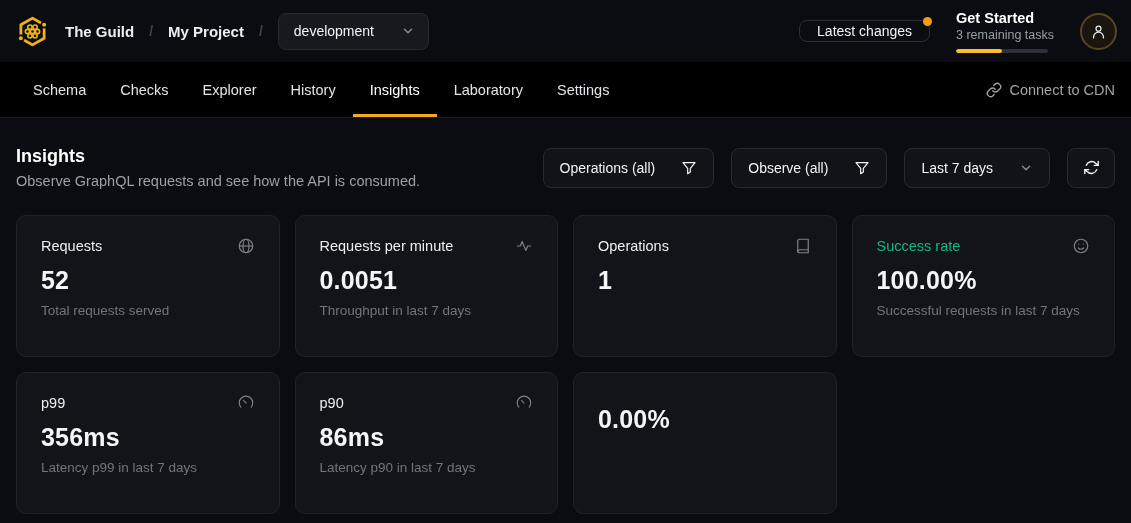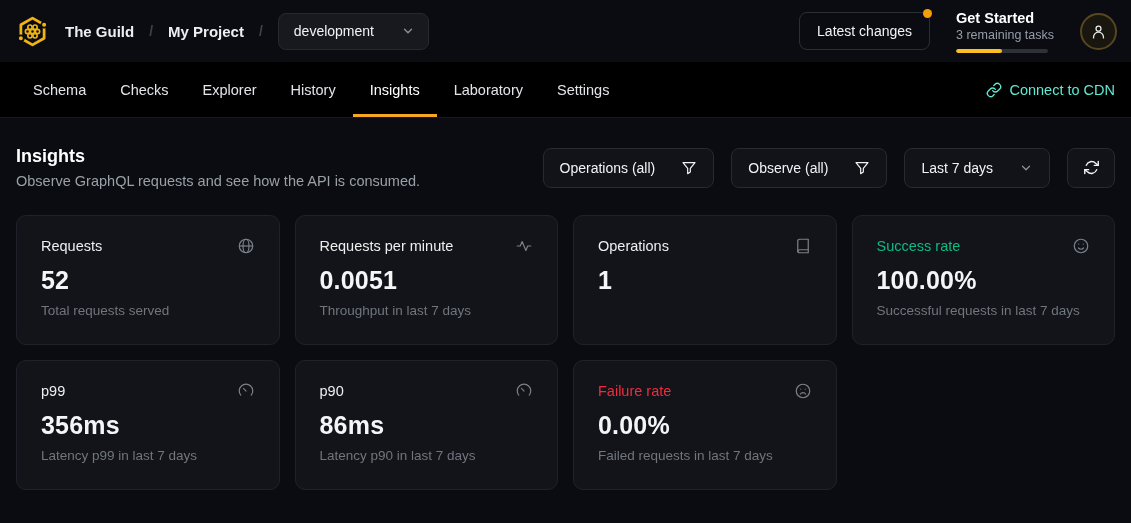--- a/index.html
+++ b/index.html
@@ -29,21 +29,21 @@
     display:flex; align-items:center; gap:27px;
     height:37px; padding:0 13px 0 15px;
     background:#17191f; border:1px solid #262932; border-radius:8px;
     font-size:14px; color:#f2f3f5; cursor:pointer;
   }
   .chev { color:#8b9097; }
 
   .header-right { margin-left:auto; display:flex; align-items:center; gap:26px; }
   .latest-changes {
     position:relative;
-    height:38px; padding:6px 17px;
+    height:22px; padding:6px 17px;
     background:transparent; border:1px solid #2b2e36; border-radius:8px;
     color:#f2f3f5; font-size:14px; font-family:inherit; cursor:pointer;
     display:flex; align-items:center;
   }
   .notif-dot {
     position:absolute; top:-4px; right:-3px;
     width:9px; height:9px; border-radius:50%;
     background:#f59e0b;
   }
   .get-started { cursor:pointer; min-width:92px; }
@@ -71,21 +71,21 @@
     padding:0 17px;
     font-size:14.5px; color:#e2e4e8;
     border-top:3px solid transparent;
     border-bottom:3px solid transparent;
     cursor:pointer;
   }
   .tab.active { color:#ffffff; border-bottom-color:#f5a623; }
   .cdn-link {
     margin-left:auto;
     display:flex; align-items:center; gap:7px;
-    color:#5eead4; font-size:14.5px; cursor:pointer;
+    color:#a3a3a3; font-size:14.5px; cursor:pointer;
   }
 
   
   .main { padding:28px 16px 0; }
   .insights-head { display:flex; align-items:center; justify-content:space-between; }
   .page-title { font-size:18px; font-weight:700; color:#ffffff; }
   .page-sub { font-size:14.5px; color:#9aa0a8; margin-top:6px; }
   .filters { display:flex; gap:17px; }
   .filter-btn {
     height:40px; padding:0 16px;
@@ -99,21 +99,21 @@
   .cards {
     margin-top:26px;
     display:grid;
     grid-template-columns:repeat(4,1fr);
     gap:15px;
   }
   .card {
     background:#121419;
     border:1px solid #1f222a;
     border-radius:10px;
-    padding:21px 24px 24px;
+    padding:21px 24px 36px;
   }
   .card-head { display:flex; align-items:center; justify-content:space-between; }
   .card-title { font-size:14.5px; color:#edeef0; }
   .card-icon { color:#7c818a; }
   .card-value { margin-top:11px; font-size:25px; font-weight:700; color:#f3f5f7; letter-spacing:.2px; }
   .card-desc { margin-top:7px; font-size:13.5px; color:#70757e; line-height:1.35; }
 </style>
 </head>
 <body>
 
@@ -322,28 +322,17 @@
               <path d="M5 17.5a9 9 0 1 1 14 0"></path>
               <path d="M12 12 8.6 8.6" opacity=".9"></path>
             </svg>
         </span>
       </div>
       <div class="card-value">86ms</div>
       <div class="card-desc">Latency p90 in last 7 days</div>
     </div>
 
     <div class="card">
-      <div class="card-head">
-        <span class="card-title" style="color: rgb(241, 43, 63);">Failure rate</span>
-        <span class="card-icon">
-          <svg width="18" height="18" viewBox="0 0 24 24" fill="none" stroke="currentColor" stroke-width="1.6" stroke-linecap="round" stroke-linejoin="round">
-              <circle cx="12" cy="12" r="9"></circle>
-              <path d="M8.5 16s1.3-1.8 3.5-1.8 3.5 1.8 3.5 1.8"></path>
-              <path d="M9 9.4h.01M15 9.4h.01"></path>
-            </svg>
-        </span>
-      </div>
       <div class="card-value">0.00%</div>
-      <div class="card-desc">Failed requests in last 7 days</div>
     </div>
 
   </div>
 </div>
 
 </body></html>

